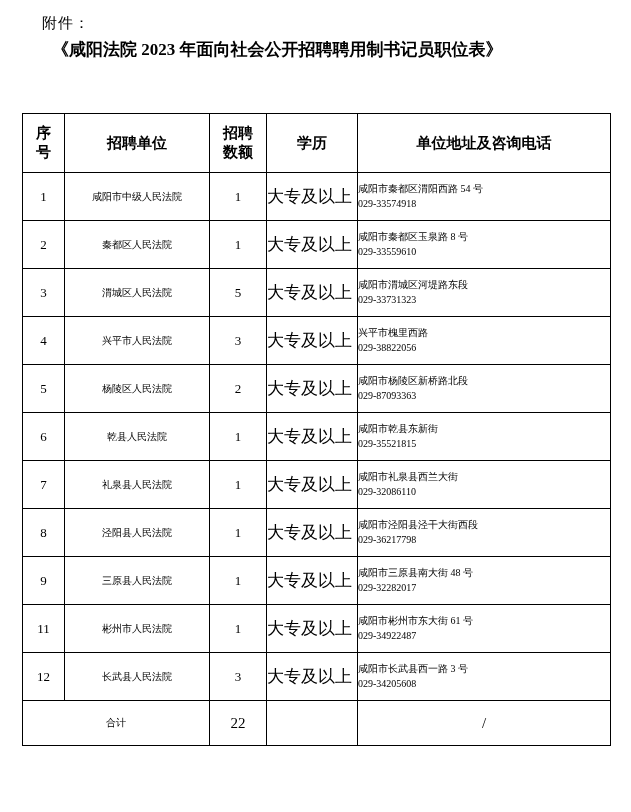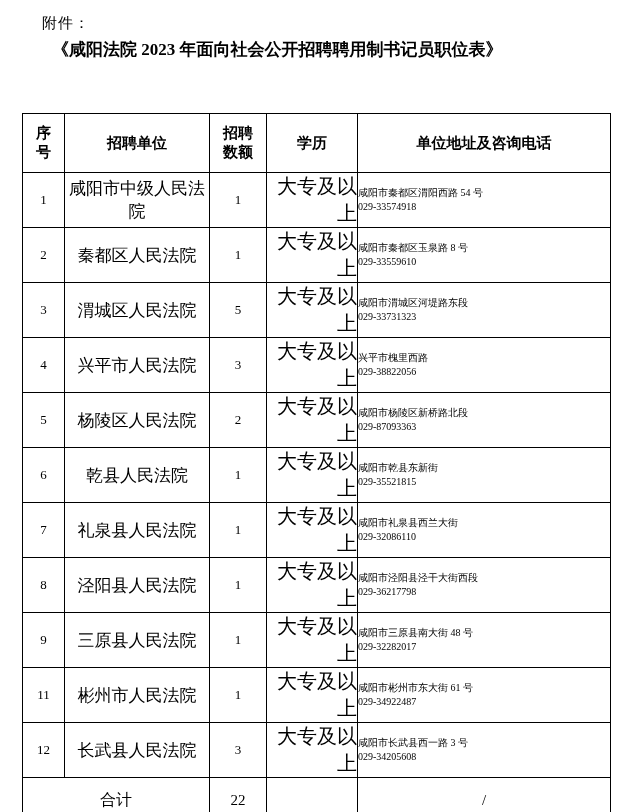--- a/index.html
+++ b/index.html
@@ -79,29 +79,29 @@
   tbody td {
     height: 47px;
     font-size: 14px;
   }
   td.idx {
     text-align: center;
     font-size: 13px;
   }
   td.unit {
     text-align: center;
+    font-size: 10px;
+  }
+  td.quota {
+    text-align: center;
+    font-size: 13px;
+  }
+  td.edu {
+    text-align: left;
     font-size: 17px;
-  }
-  td.quota {
-    text-align: center;
-    font-size: 13px;
-  }
-  td.edu {
-    text-align: right;
-    font-size: 20px;
   }
   td.addr {
     text-align: left;
     padding: 4px 0 4px 8px;
     font-size: 10px;
     line-height: 1.45;
   }
   td.addr .addr-line {
     display: block;
     white-space: nowrap;
@@ -109,21 +109,21 @@
   td.addr .phone-line {
     display: block;
     white-space: nowrap;
   }
   tfoot td {
     height: 44px;
     text-align: center;
     font-size: 15px;
   }
   tfoot td.total-label {
-    font-size: 16px;
+    font-size: 10px;
   }
   tfoot td.total-value {
     font-size: 15px;
     margin-top: 16px;
   }
   tfoot td.slash {
     font-size: 15px;
   }
 </style>
 </head>

